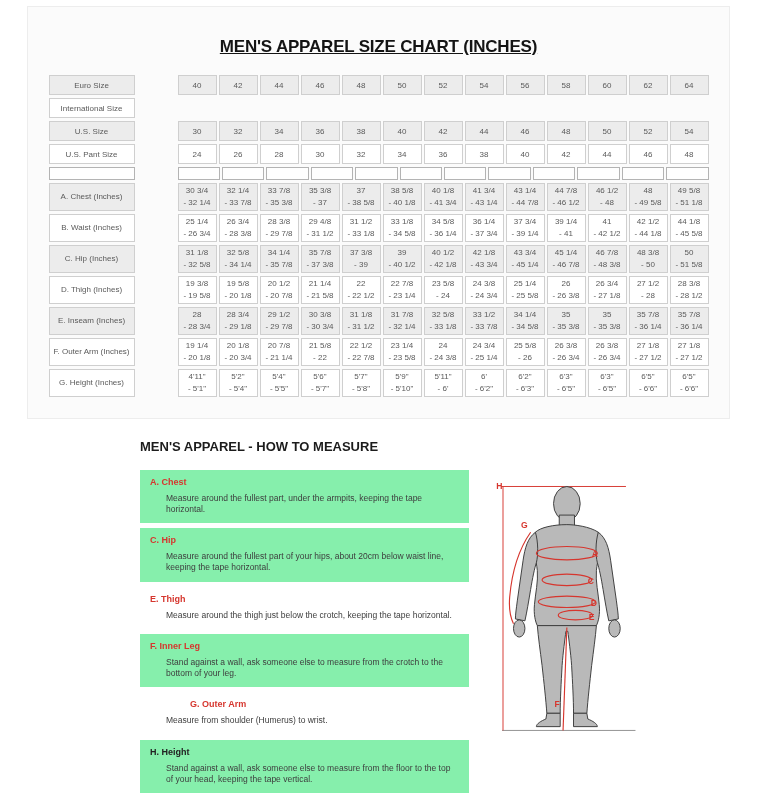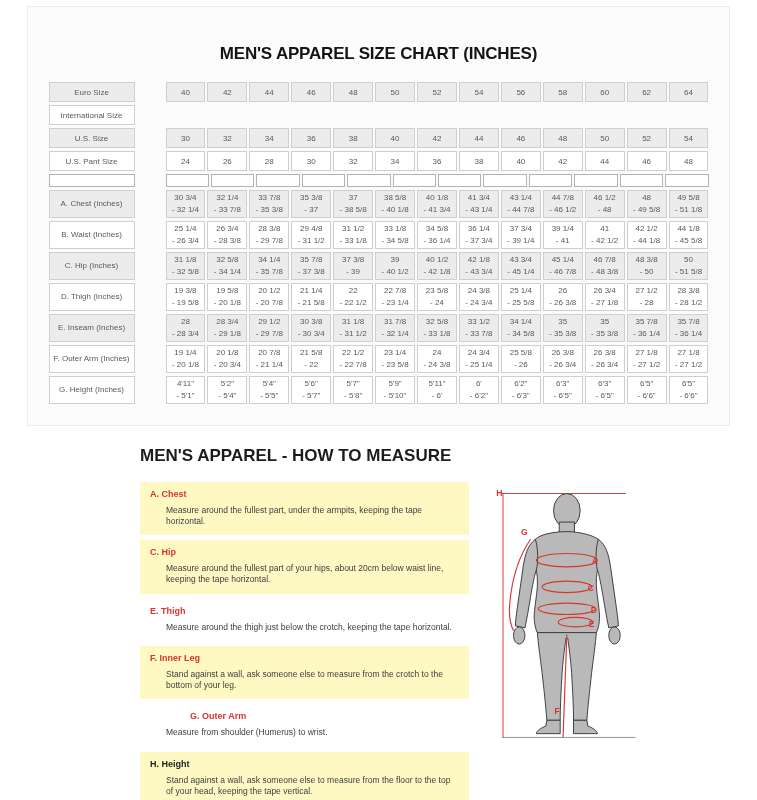--- a/index.html
+++ b/index.html
@@ -12,24 +12,25 @@
     background: #fbfbfb;
     border: 1px solid #ededed;
     padding: 14px 16px 18px;
   }
   .chart-title {
     text-align: center;
     font-size: 17px;
     font-weight: 700;
     letter-spacing: -0.2px;
     color: #141414;
-    margin: 23px 0 18px;
+    margin: 16px 0 18px;
+    text-decoration: underline;
   }
   .size-grid { width: 660px; margin: 0 auto; }
-  .srow { display: flex; gap: 0; margin-bottom: 3px; }
+  .srow { display: flex; gap: 12px; margin-bottom: 3px; }
   .srow .label-cell { width: 86px; flex: 0 0 86px; }
   .cells { flex: 1; display: flex; gap: 2px; padding-left: 31px; }
   .cell {
     flex: 1;
     border: 1px solid #cfcfcf;
     background: #fff;
     color: #5a5a5a;
     font-size: 8px;
     display: flex;
     align-items: center;
@@ -48,27 +49,27 @@
   .input-row .label-cell.inputbox { flex: 0 0 86px; }
 
   
   .measure-section {
     margin: 0 112px 0 140px;
     display: flex;
     gap: 14px;
   }
   .measure-left { flex: 1; min-width: 0; }
   .measure-title {
-    font-size: 17px;
+    font-size: 13px;
     font-weight: 700;
     color: #1c1c1c;
     margin: 4px 0 16px;
   }
   .m-item { padding: 7px 10px 9px; margin-bottom: 5px; }
-  .m-item.shaded { background: #fef9c3; }
+  .m-item.shaded { background: #86efac; }
   .m-head { font-size: 9px; font-weight: 700; margin-bottom: 6px; }
   .m-desc { font-size: 8.5px; color: #3d3d3d; line-height: 1.25; padding-left: 16px; }
 
   .figure-wrap { width: 162px; flex: 0 0 162px; margin-top: 34px; }
   .figure-wrap svg { display: block; }
   .fig-letter { font-size: 9px; font-weight: 700; fill: #d6362e; font-family: "Liberation Sans", sans-serif; }
 </style>
 </head>
 <body>
 

